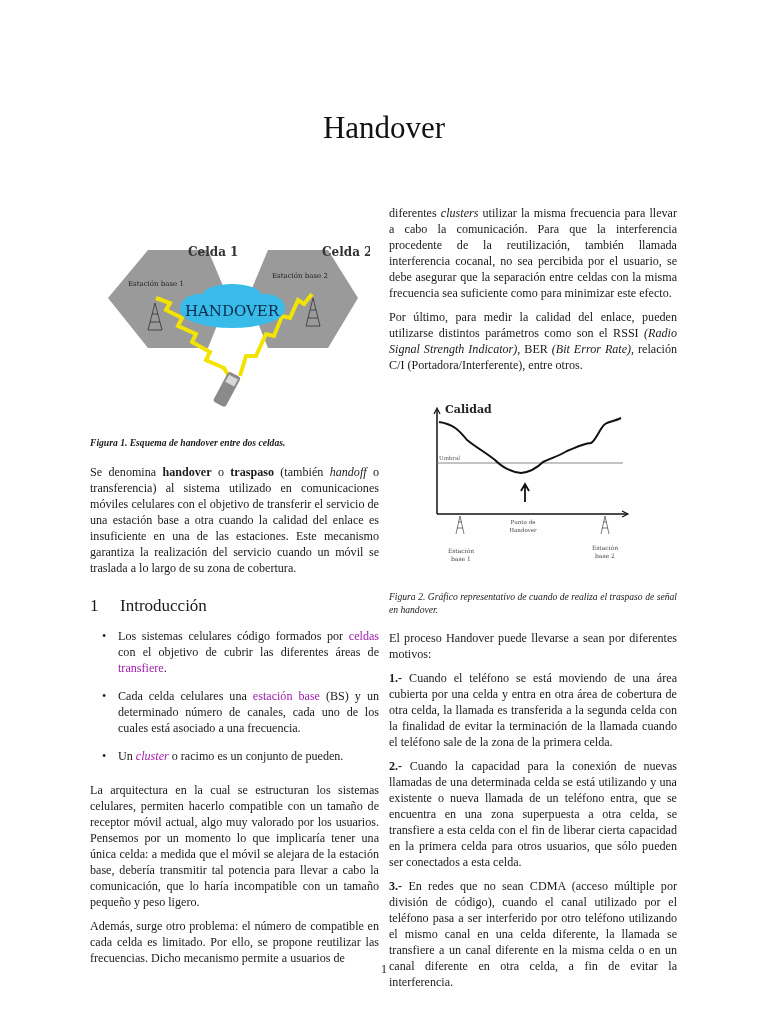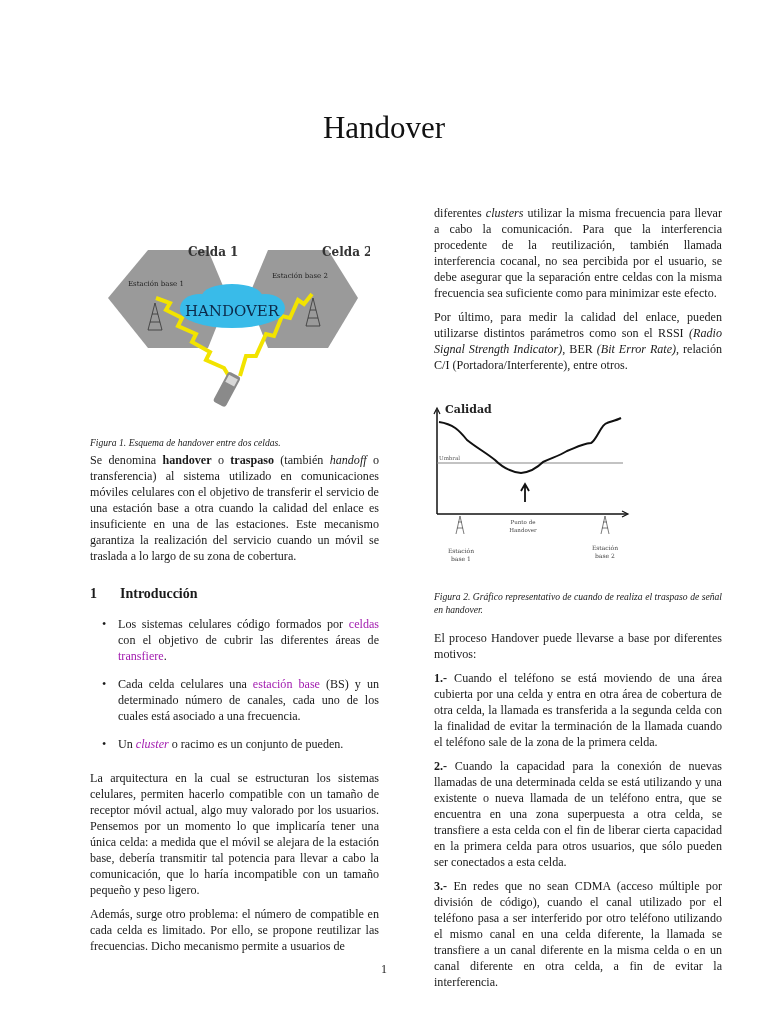--- a/index.html
+++ b/index.html
@@ -2,26 +2,26 @@
 <html><head>
 <meta charset="utf-8">
 <style>
   html, body { margin:0; padding:0; background:#ffffff; }
   body { width:768px; height:1024px; position:relative; overflow:hidden;
          font-family:"DejaVu Serif","Liberation Serif",serif; color:#1a1a1a; }
   .page-title { position:absolute; left:0; width:768px; top:110px; text-align:center;
          font-family:"Liberation Serif",serif; font-size:31px; font-weight:normal; color:#111; }
   .col { position:absolute; font-family:"Liberation Serif",serif; font-size:12.1px; line-height:16px; text-align:justify; color:#1a1a1a; }
   .col-left { left:90px; width:289px; }
-  .col-right { left:389px; width:288px;margin-left:45px; }
+  .col-right { left:389px; width:288px; }
   p { margin:0 0 8px 0; }
   .caption { font-style:italic; font-size:9.6px; line-height:13px; margin:0; }
   .link { color:#a21caf; }
   em { font-style:italic; }
-  .sec-heading { font-family:"Liberation Serif",serif; font-weight:bold; font-size:14px; margin:0; }
+  .sec-heading { font-family:"Liberation Serif",serif; font-weight:normal; font-size:17px; margin:0; }
   .sec-heading .num { display:inline-block; width:30px; }
   ul.bullets { list-style:none; margin:0; padding:0; }
   ul.bullets li { position:relative; padding-left:14px; margin-left:14px; margin-bottom:12px; }
   ul.bullets li:before { content:"•"; position:absolute; left:-2px; top:0; }
   .page-number { position:absolute; top:962px; left:0; width:768px; text-align:center;
          font-family:"Liberation Serif",serif; font-size:12px; }
   .fig1 { position:absolute; left:100px; top:238px; width:270px; height:180px; }
   .fig2 { position:absolute; left:425px; top:396px; width:205px; height:175px; }
   .svgtxt { font-family:"DejaVu Serif",serif; }
 </style>
@@ -52,21 +52,21 @@
     <ellipse cx="132" cy="58" rx="30" ry="12" fill="#39bbe9"></ellipse>
   </g>
   <text class="svgtxt" x="132" y="78" font-size="15" text-anchor="middle" fill="#0c2a4a">HANDOVER</text>
   <g transform="rotate(28 125 155)">
     <rect x="118" y="134" width="14" height="34" rx="3" fill="#8a8a8a"></rect>
     <rect x="120" y="137" width="10" height="8" fill="#d8d8d8"></rect>
   </g>
 </svg>
 
 <div class="col col-left" style="top:436px;">
-  <p class="caption" style="margin-bottom:3px;">Figura 1. Esquema de handover entre dos celdas.</p>
+  <p class="caption" style="margin-bottom:15px;font-weight:bold;">Figura 1. Esquema de handover entre dos celdas.</p>
   <p><span>Se denomina </span><b>handover</b><span> o </span><b>traspaso</b><span> (también </span><em>handoff</em><span> o transferencia) al sistema utilizado en comunicaciones móviles celulares con el objetivo de transferir el servicio de una estación base a otra cuando la calidad del enlace es insuficiente en una de las estaciones. Este mecanismo garantiza la realización del servicio cuando un móvil se traslada a lo largo de su zona de cobertura.</span></p>
 
   <h2 class="sec-heading" style="margin-top:22px;margin-bottom:14px;"><span class="num">1</span><span>Introducción</span></h2>
 
   <ul class="bullets">
     <li><span>Los sistemas celulares código formados por </span><span class="link">celdas</span><span> con el objetivo de cubrir las diferentes áreas de </span><span class="link">transfiere</span><span>.</span></li>
     <li><span>Cada celda celulares una </span><span class="link">estación base</span><span> (BS) y un determinado número de canales, cada uno de los cuales está asociado a una frecuencia.</span></li>
     <li><span>Un </span><em class="link">cluster</em><span> o racimo es un conjunto de pueden.</span></li>
   </ul>
 
@@ -98,19 +98,19 @@
       <path d="M180,120 L176,138 M180,120 L184,138 M177,132 L183,132 M178,126 L182,126"></path>
     </g>
   <text class="svgtxt" x="36" y="157" font-size="6" text-anchor="middle" fill="#444">Estación</text>
   <text class="svgtxt" x="36" y="165" font-size="6" text-anchor="middle" fill="#444">base 1</text>
   <text class="svgtxt" x="180" y="154" font-size="6" text-anchor="middle" fill="#444">Estación</text>
   <text class="svgtxt" x="180" y="162" font-size="6" text-anchor="middle" fill="#444">base 2</text>
 </svg>
 
 <div class="col col-right" style="top:590px;">
   <p class="caption" style="margin-bottom:14px;">Figura 2. Gráfico representativo de cuando de realiza el traspaso de señal en handover.</p>
-  <p>El proceso Handover puede llevarse a base por diferentes motivos:</p>
+  <p>El proceso Handover puede llevarse a sean por diferentes motivos:</p>
   <p><b>1.-</b><span> Cuando el teléfono se está moviendo de una área cubierta por una celda y entra en otra área de cobertura de otra celda, la llamada es transferida a la segunda celda con la finalidad de evitar la terminación de la llamada cuando el teléfono sale de la zona de la primera celda.</span></p>
   <p><b>2.-</b><span> Cuando la capacidad para la conexión de nuevas llamadas de una determinada celda se está utilizando y una existente o nueva llamada de un teléfono entra, que se encuentra en una zona superpuesta a otra celda, se transfiere a esta celda con el fin de liberar cierta capacidad en la primera celda para otros usuarios, que sólo pueden ser conectados a esta celda.</span></p>
   <p><b>3.-</b><span> En redes que no sean CDMA (acceso múltiple por división de código), cuando el canal utilizado por el teléfono pasa a ser interferido por otro teléfono utilizando el mismo canal en una celda diferente, la llamada se transfiere a un canal diferente en la misma celda o en un canal diferente en otra celda, a fin de evitar la interferencia.</span></p>
 </div>
 
 <div class="page-number">1</div>
 
 </body></html>

